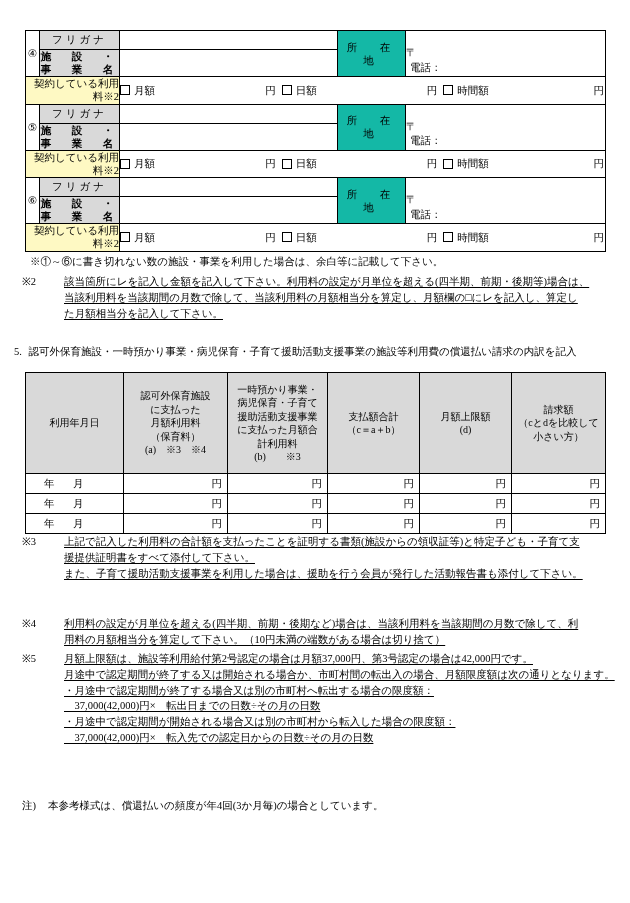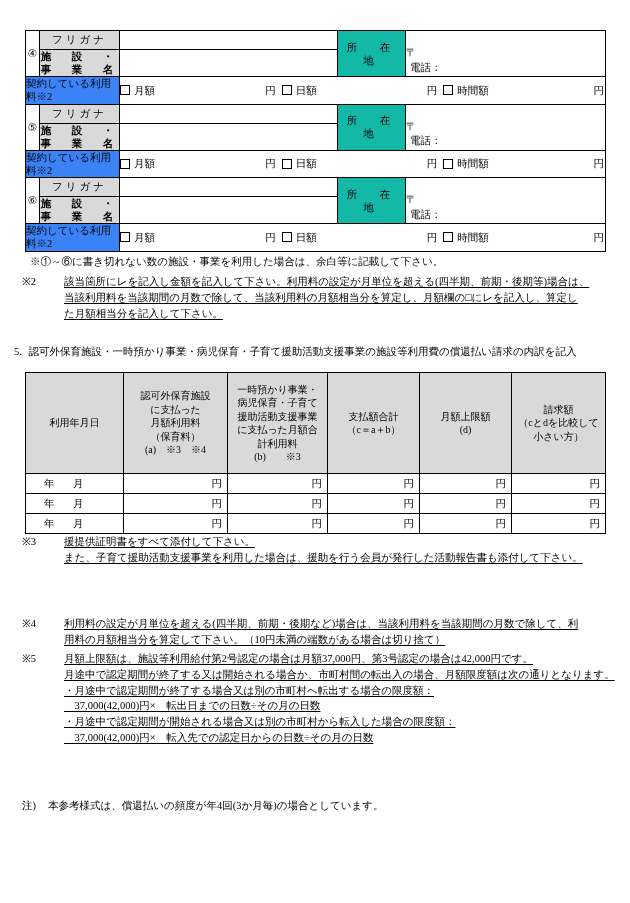--- a/index.html
+++ b/index.html
@@ -86,22 +86,22 @@
     font-size: 10.5px;
   }
   .addr-cell .zip { display: block; line-height: 1.2; }
   .addr-cell .tel {
     position: absolute;
     left: 4px;
     bottom: 2px;
     line-height: 1.2;
   }
   .lbl-keiyaku {
-    background: #3b82f6;
-    text-align: left;
+    background: #fef9c3;
+    text-align: right;
     font-size: 10.5px;
     height: 17px;
   }
   .fee-cell {
     background: #fff;
     font-size: 10.5px;
     padding: 0 3px;
     height: 17px;
   }
   .fee-row {
@@ -417,20 +417,21 @@
         <td>円</td>
         <td>円</td>
         <td>円</td>
         <td>円</td>
       </tr>
     </tbody>
   </table>
 
   <div class="note" style="left:22px; top:534px; padding-left:26px;">
     <span class="marker">※3</span>
+    <span class="body u">上記で記入した利用料の合計額を支払ったことを証明する書類(施設からの領収証等)と特定子ども・子育て支</span>
     <span class="body u">援提供証明書をすべて添付して下さい。</span>
     <span class="body u">また、子育て援助活動支援事業を利用した場合は、援助を行う会員が発行した活動報告書も添付して下さい。</span>
   </div>
 
   <div class="note" style="left:22px; top:616px; padding-left:26px;">
     <span class="marker">※4</span>
     <span class="body u">利用料の設定が月単位を超える(四半期、前期・後期など)場合は、当該利用料を当該期間の月数で除して、利</span>
     <span class="body u">用料の月額相当分を算定して下さい。（10円未満の端数がある場合は切り捨て）</span>
   </div>
 

